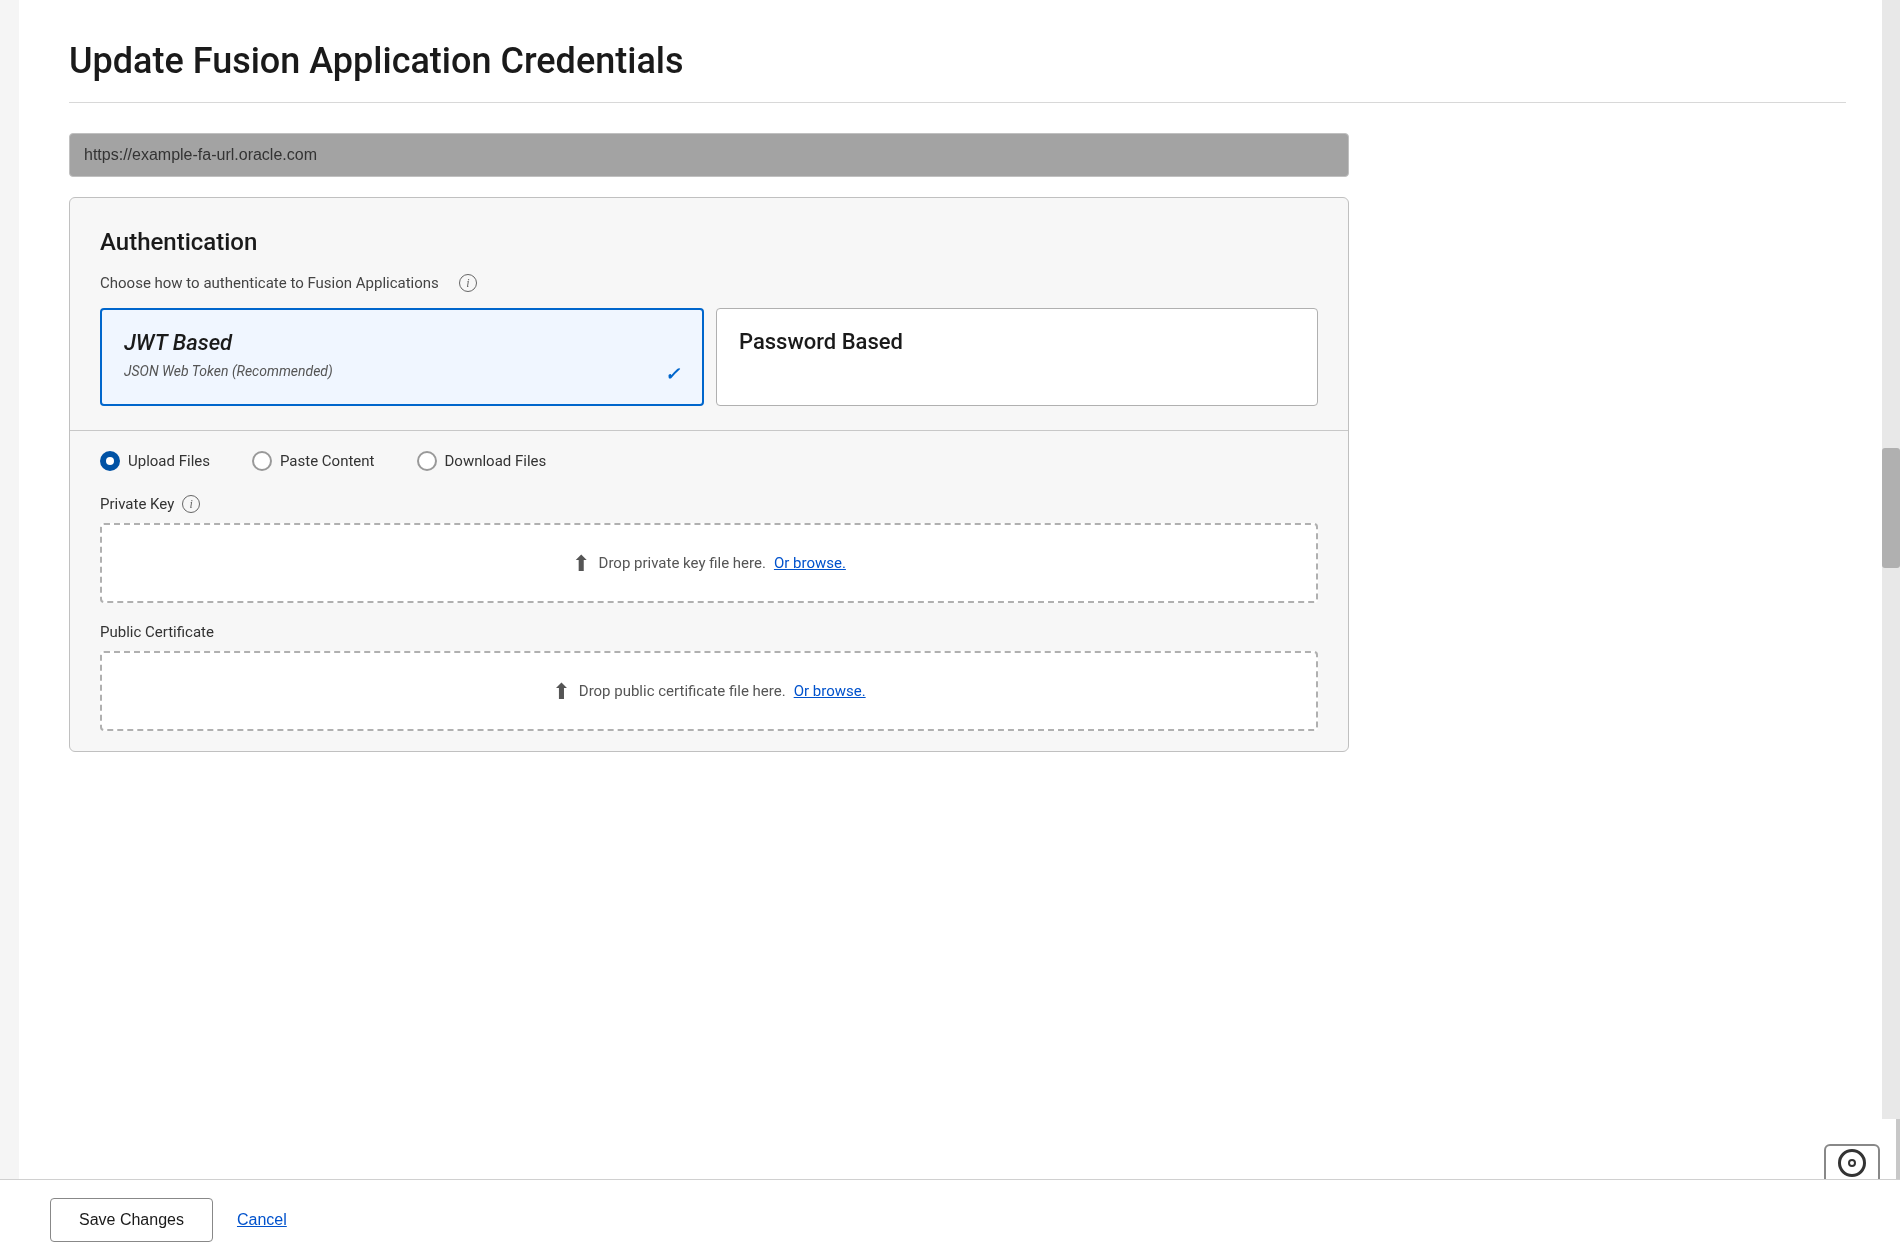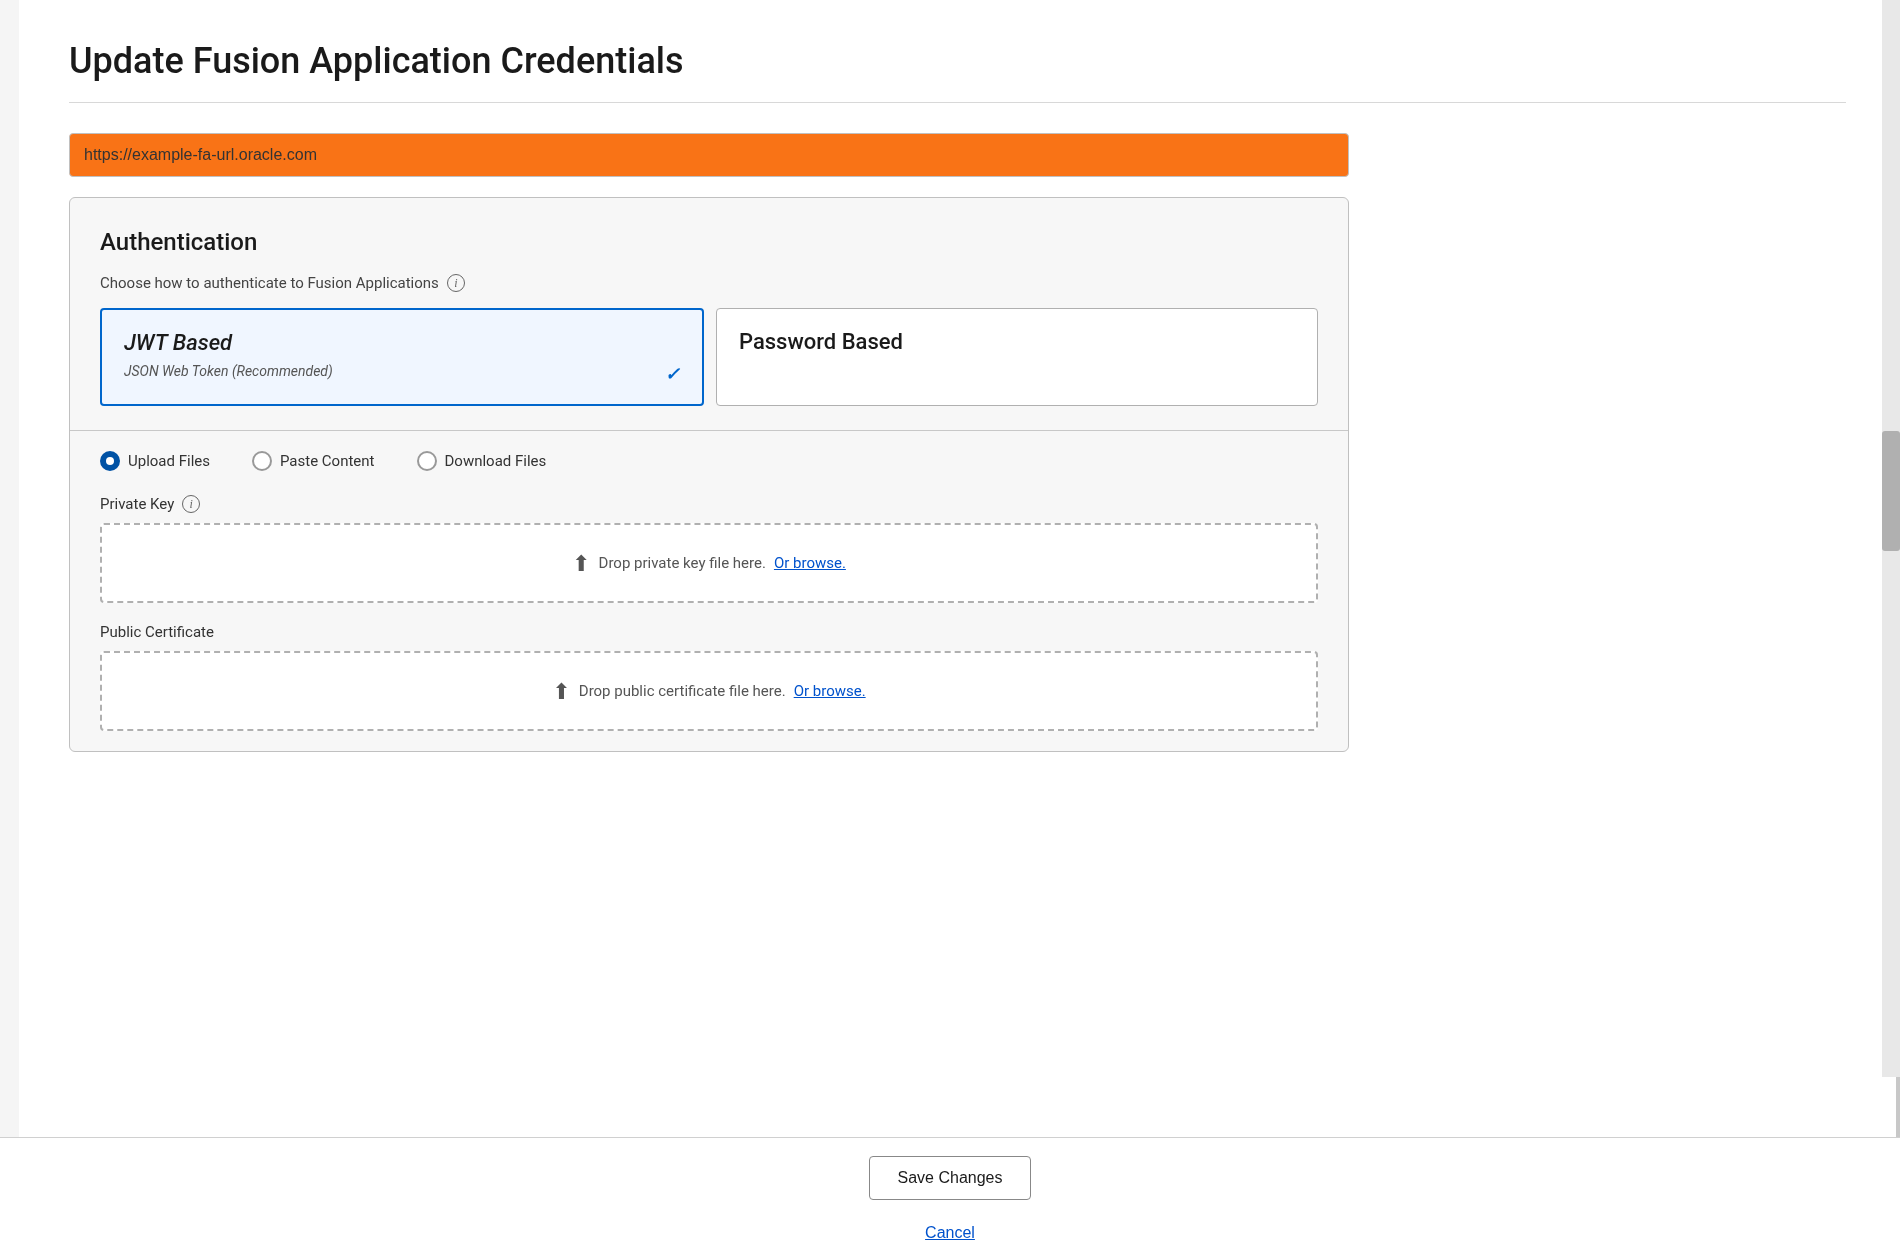--- a/index.html
+++ b/index.html
@@ -72,21 +72,21 @@
 
     .text-input {
       width: 100%;
       max-width: 1280px;
       height: 44px;
       border: 1px solid #c0c0c0;
       border-radius: 4px;
       padding: 0 14px;
       font-size: 16px;
       color: #333;
-      background: #f97316;
+      background: #a3a3a3;
     }
 
     .auth-card {
       border: 1px solid #c0c0c0;
       border-radius: 6px;
       padding: 30px 30px 0 30px;
       background: #f7f7f7;
       max-width: 1280px;
     }
 
@@ -96,21 +96,21 @@
       color: #1a1a1a;
       margin-bottom: 18px;
     }
 
     .auth-subtitle {
       font-size: 15px;
       color: #444;
       margin-bottom: 16px;
       display: flex;
       align-items: center;
-      gap: 8px;
+      gap: 20px;
     }
 
     .info-icon {
       display: inline-flex;
       align-items: center;
       justify-content: center;
       width: 18px;
       height: 18px;
       border: 1.5px solid #666;
       border-radius: 50%;
@@ -258,21 +258,20 @@
     .bottom-bar {
       background: #ffffff;
       border-top: 1px solid #d0d0d0;
       padding: 18px 50px;
       display: flex;
       align-items: center;
       gap: 24px;
       position: sticky;
       bottom: 0;
       z-index: 10;
-      flex-direction: column;
     }
 
     .save-btn {
       background: #fff;
       border: 1px solid #888;
       border-radius: 4px;
       padding: 12px 28px;
       font-size: 16px;
       color: #1a1a1a;
       cursor: pointer;

